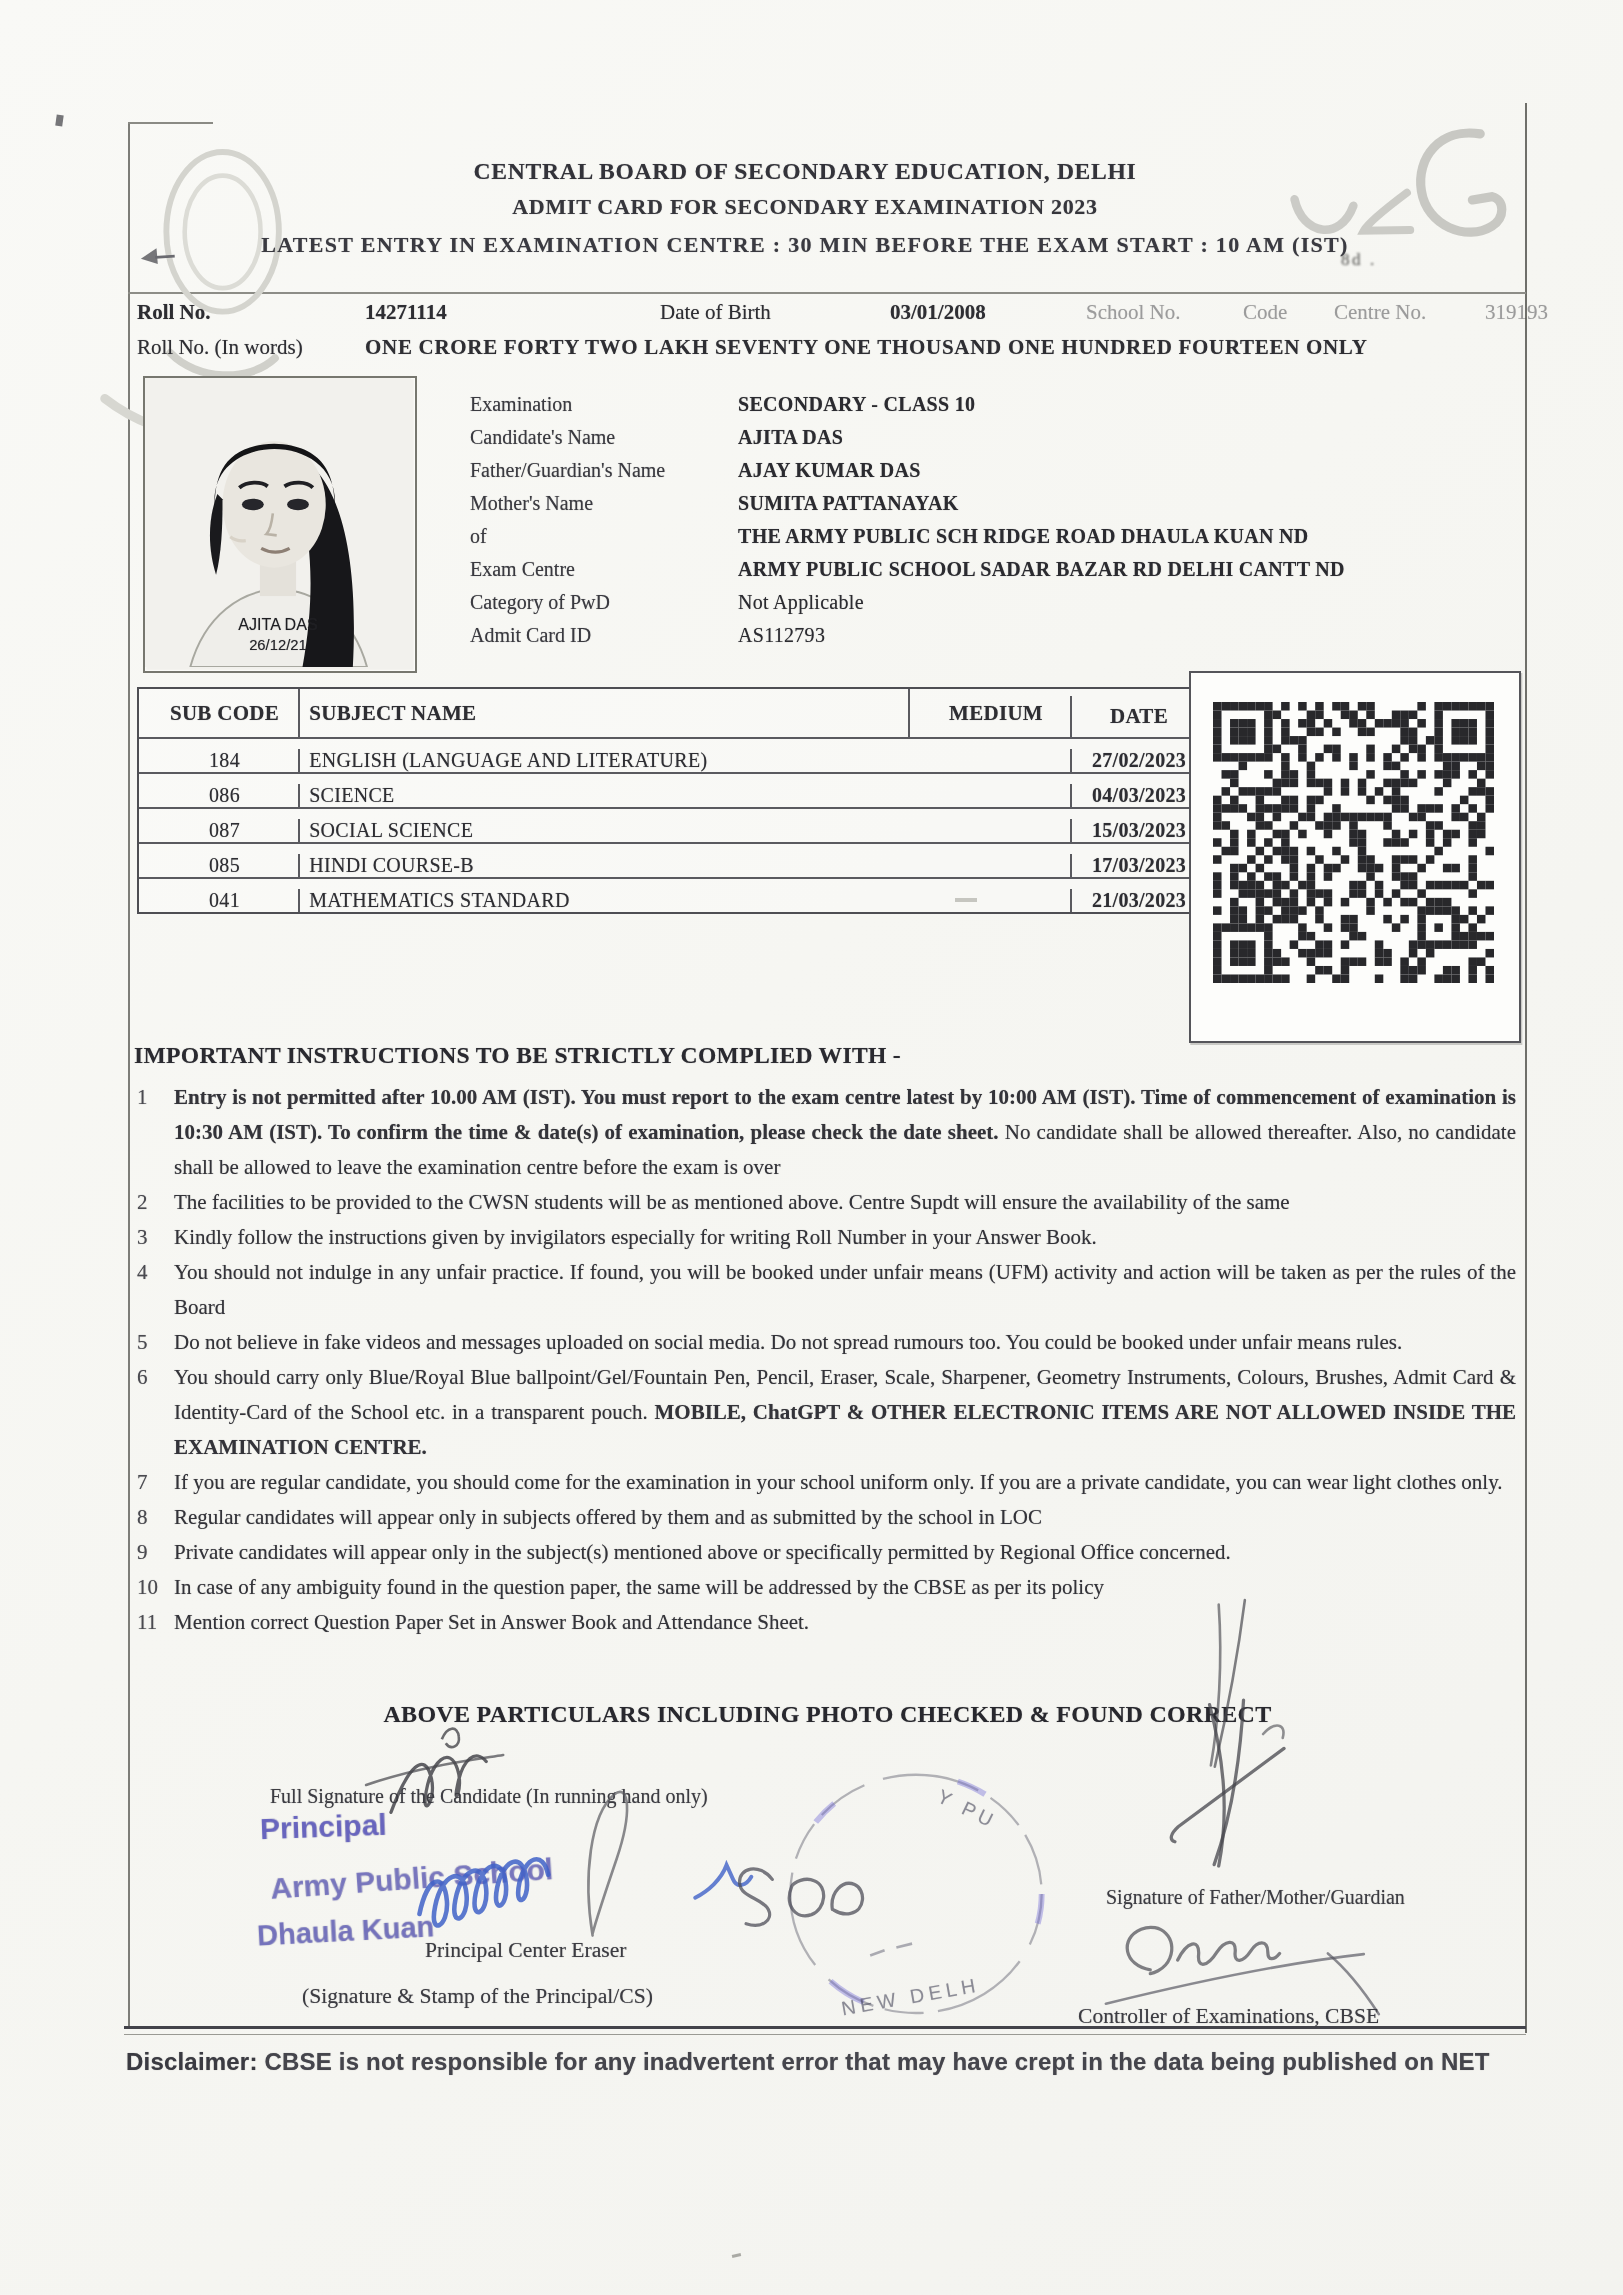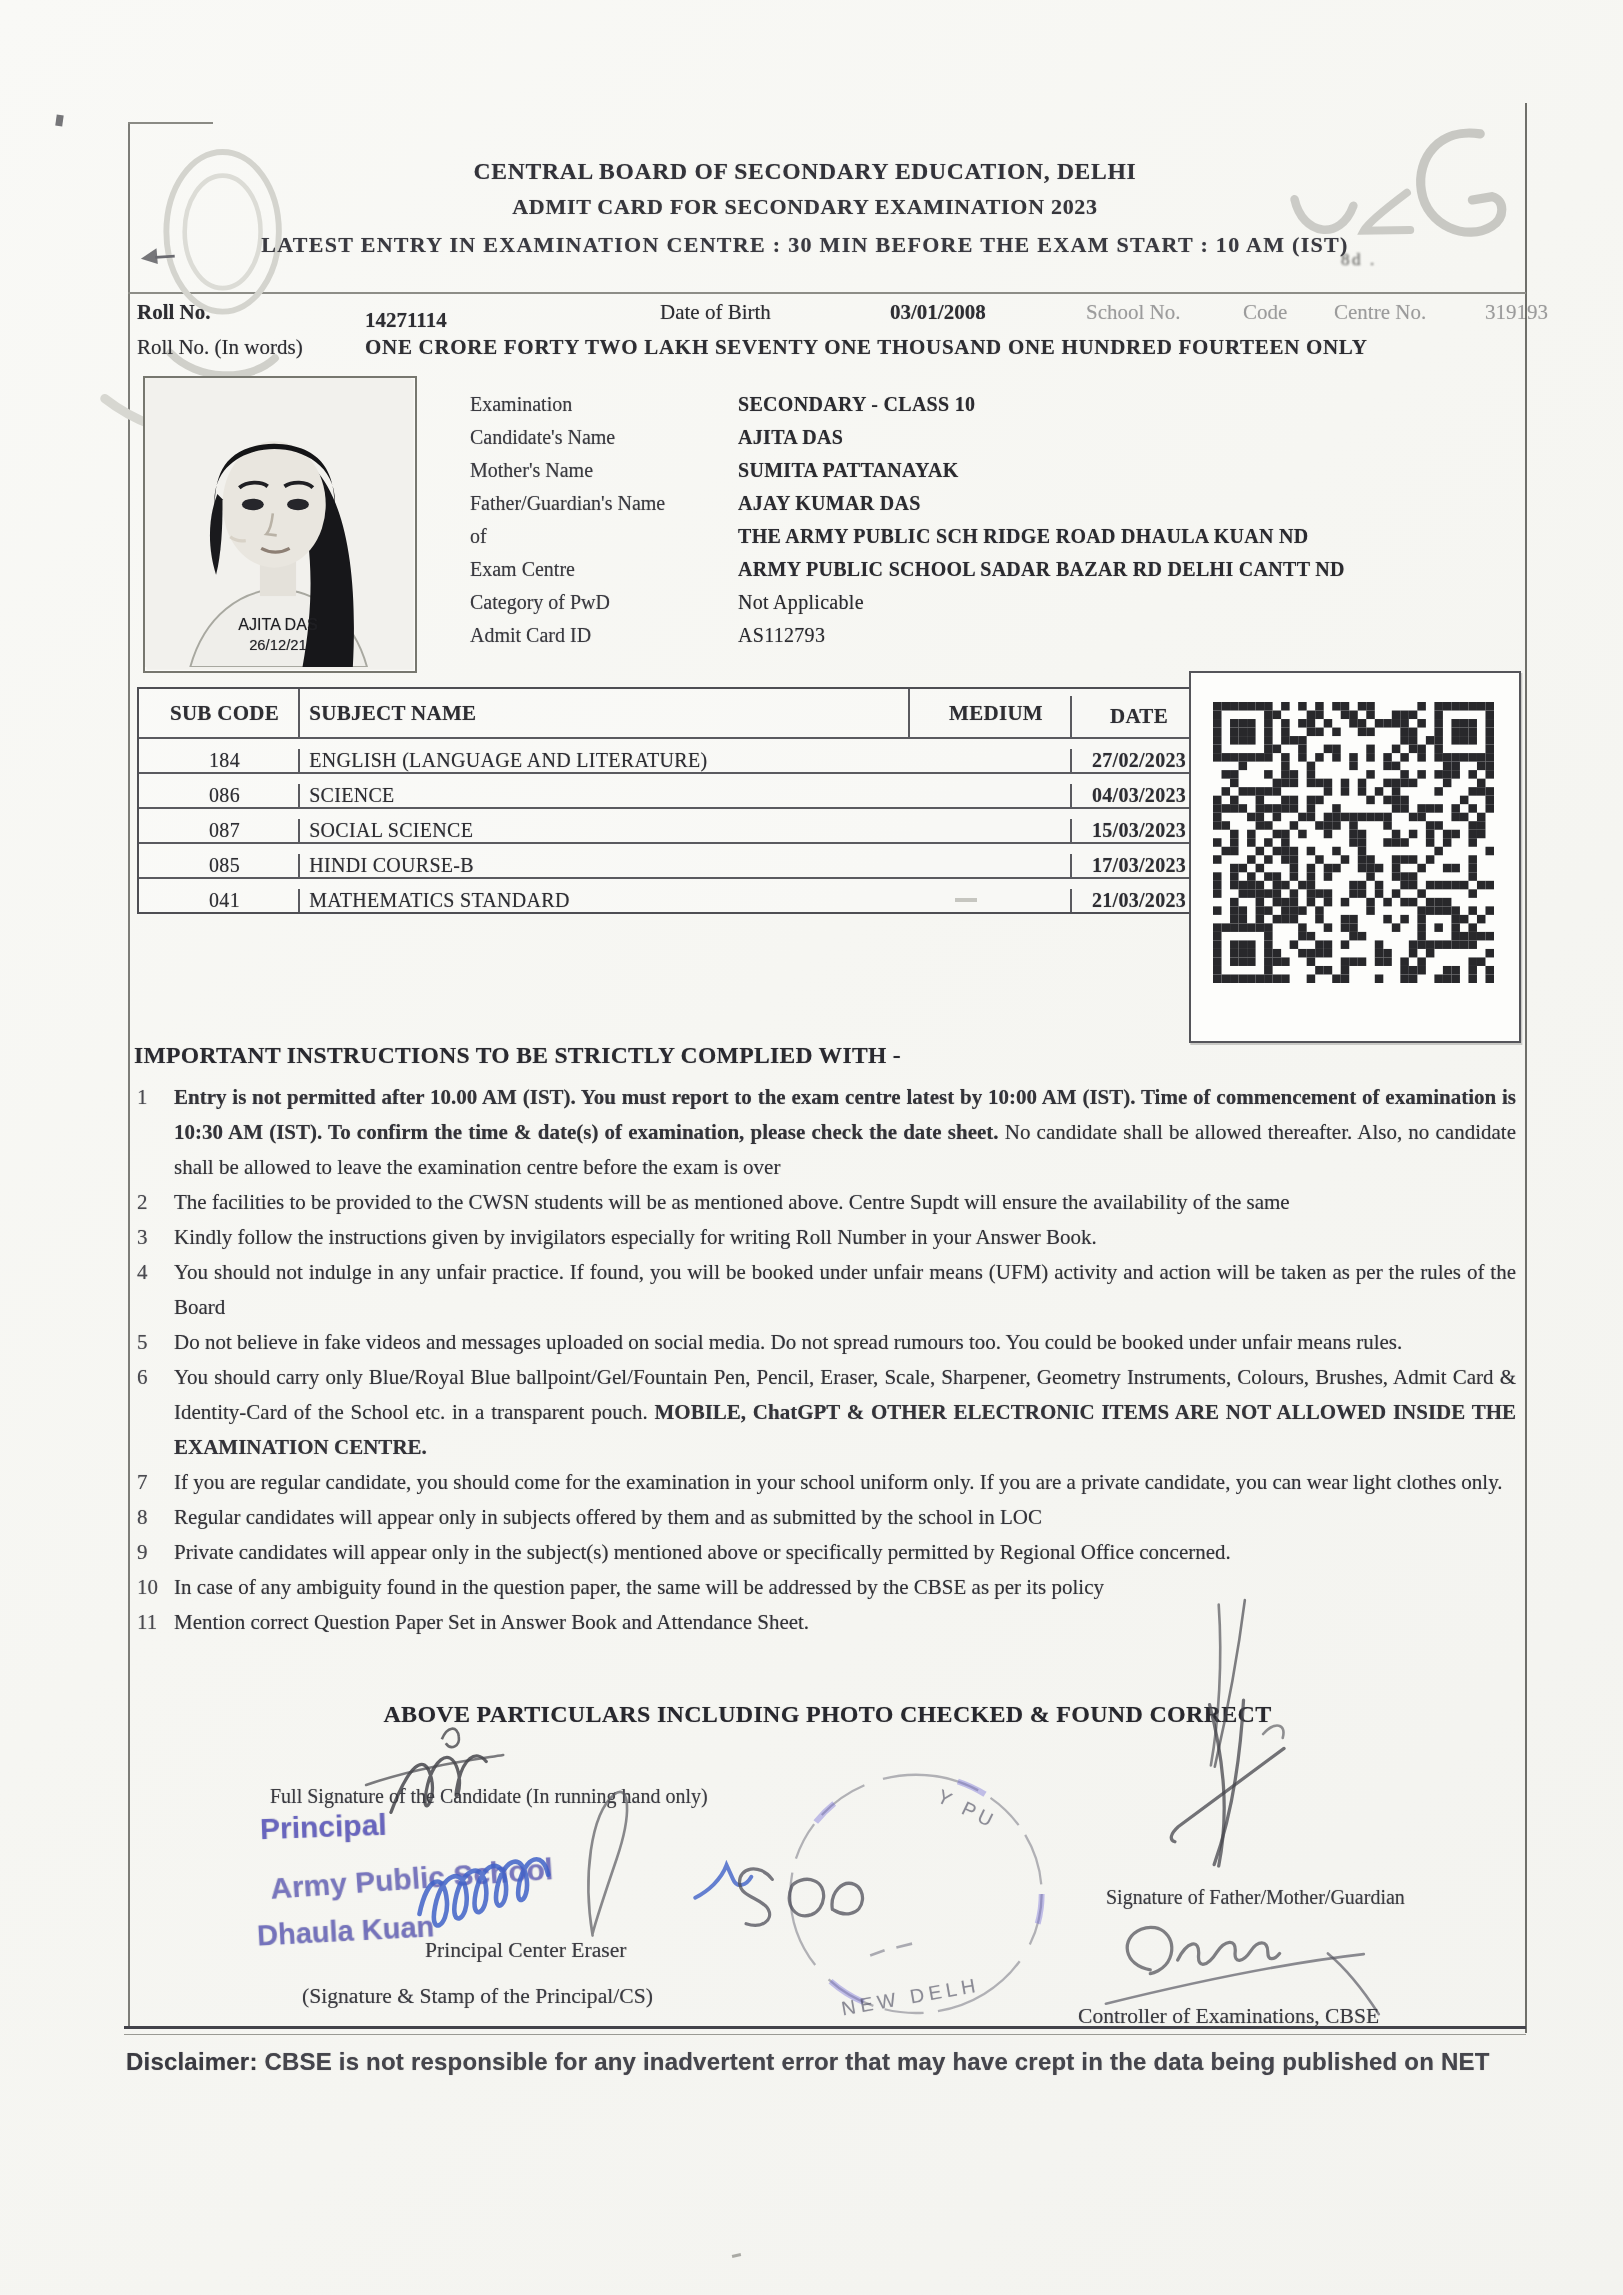--- a/index.html
+++ b/index.html
@@ -113,21 +113,21 @@
     <div class="l2">ADMIT CARD FOR SECONDARY EXAMINATION 2023</div>
     <div class="l3">LATEST ENTRY IN EXAMINATION CENTRE : 30 MIN BEFORE THE EXAM START : 10 AM (IST)</div>
   </div>
   <svg class="abs sig" style="left:137px;top:247px;" width="39" height="26" viewBox="0 0 60 40">
     <polygon points="30,2 6,18 32,26" fill="#55555a" opacity=".8"></polygon>
     <path d="M28 16 L58 14" stroke="#6a6a70" stroke-width="4"></path>
   </svg>
 
   <div class="abs rollrow">
     <span class="pos lbl" style="left:0px;">Roll No.</span>
-    <span class="pos b" style="left:228px;margin-top:8px;">14271114</span>
+    <span class="pos b" style="left:228px;">14271114</span>
     <span class="pos" style="left:523px;">Date of Birth</span>
     <span class="pos b" style="left:753px;">03/01/2008</span>
     <span class="pos faint" style="left:949px;">School No.</span>
     <span class="pos faint" style="left:1106px;">Code</span>
     <span class="pos faint" style="left:1197px;">Centre No.</span>
     <span class="pos faint" style="left:1348px;">319193</span>
   </div>
   <div class="abs rollrow rw2">
     <span class="pos" style="left:0px;">Roll No. (In words)</span>
     <span class="pos b" style="left:228px;letter-spacing:0.7px;">ONE CRORE FORTY TWO LAKH SEVENTY ONE THOUSAND ONE HUNDRED FOURTEEN ONLY</span>
@@ -157,26 +157,26 @@
   <div class="abs details">
     <div class="drow">
         <span class="dl">Examination</span>
         <span class="dv">SECONDARY - CLASS 10</span>
       </div>
     <div class="drow">
         <span class="dl">Candidate's Name</span>
         <span class="dv">AJITA DAS</span>
       </div>
     <div class="drow">
+        <span class="dl">Father/Guardian's Name</span>
+        <span class="dv">AJAY KUMAR DAS</span>
+      </div>
+    <div class="drow">
         <span class="dl">Mother's Name</span>
         <span class="dv">SUMITA PATTANAYAK</span>
-      </div>
-    <div class="drow">
-        <span class="dl">Father/Guardian's Name</span>
-        <span class="dv">AJAY KUMAR DAS</span>
       </div>
     <div class="drow">
         <span class="dl">of</span>
         <span class="dv">THE ARMY PUBLIC SCH RIDGE ROAD DHAULA KUAN ND</span>
       </div>
     <div class="drow">
         <span class="dl">Exam Centre</span>
         <span class="dv">ARMY PUBLIC SCHOOL SADAR BAZAR RD DELHI CANTT ND</span>
       </div>
     <div class="drow">

